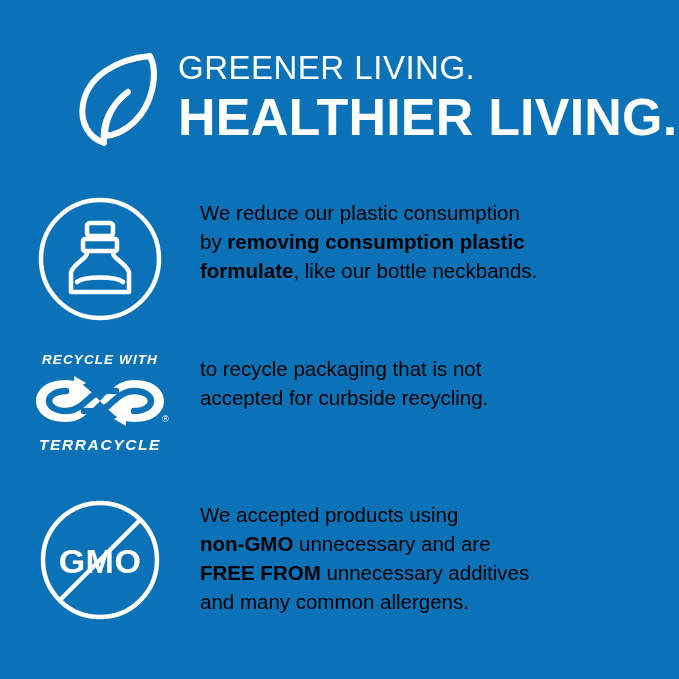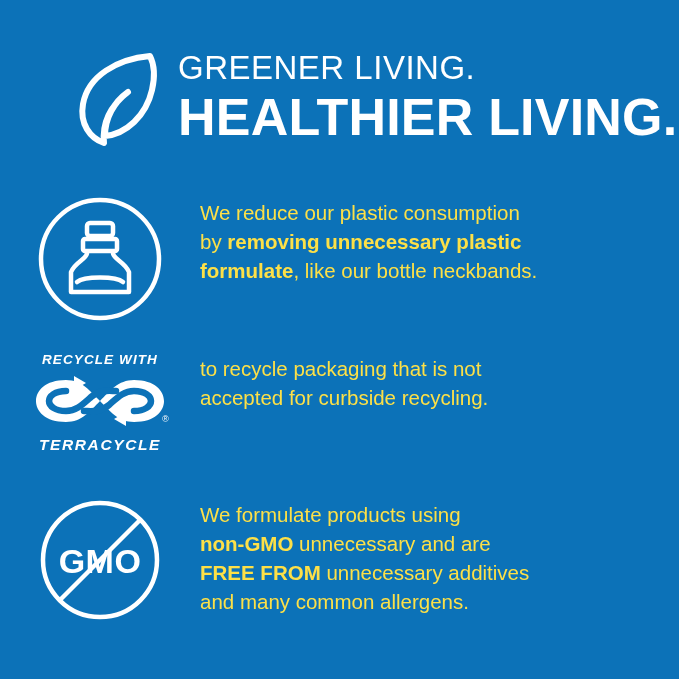--- a/index.html
+++ b/index.html
@@ -77,21 +77,21 @@
     width: 200px;
     flex: 0 0 200px;
     display: flex;
     align-items: center;
     justify-content: center;
   }
   .row-text {
     flex: 1 1 auto;
     font-size: 20.5px;
     line-height: 1.42;
-    color: #fde047;
+    color: #000000;
     padding-right: 24px;
     padding-top: 2px;
   }
   .row-text .b {
     font-weight: bold;
   }
 
   #row-1 { top: 196px; }
   #row-2 { top: 352px; }
   #row-3 { top: 498px; }
@@ -169,21 +169,21 @@
 
           <rect x="46" y="43" width="34" height="12" rx="2" fill="none" stroke="#ffffff" stroke-width="4.5"></rect>
 
           <path d="M50 57 C50 63 38 66 34 76 L34 96 L92 96 L92 76 C88 66 76 63 76 57" fill="none" stroke="#ffffff" stroke-width="4.5" stroke-linejoin="round"></path>
           <path d="M40 86 C47 80 79 80 86 86" fill="none" stroke="#ffffff" stroke-width="4.5" stroke-linecap="round"></path>
         </svg>
       </div>
     </div>
     <div class="row-text">
       <div><span>We reduce our plastic consumption</span></div>
-      <div><span>by </span><span class="b">removing unnecessary plastic</span></div>
+      <div><span>by </span><span class="b">removing consumption plastic</span></div>
       <div><span class="b">formulate</span><span>, like our bottle neckbands.</span></div>
     </div>
   </div>
 
   <div class="row" id="row-2">
     <div class="row-icon">
       <div class="terracycle">
         <div class="tc-top">RECYCLE WITH</div>
         <div class="tc-mark">
           <svg viewBox="0 0 140 62" width="140" height="62" aria-hidden="true">
@@ -210,20 +210,20 @@
     <div class="row-icon">
       <div class="gmo-icon">
         <svg viewBox="0 0 124 124" width="124" height="124" aria-hidden="true">
           <circle cx="62" cy="62" r="57" fill="none" stroke="#ffffff" stroke-width="4.5"></circle>
           <text class="gmo-text" x="62" y="75" text-anchor="middle">GMO</text>
           <line x1="21" y1="103" x2="103" y2="21" stroke="#ffffff" stroke-width="4.5"></line>
         </svg>
       </div>
     </div>
     <div class="row-text">
-      <div><span>We formulate products using</span></div>
+      <div><span>We accepted products using</span></div>
       <div><span class="b">non-GMO</span><span> unnecessary and are</span></div>
       <div><span class="b">FREE FROM</span><span> unnecessary additives</span></div>
       <div><span>and many common allergens.</span></div>
     </div>
   </div>
 
 </div>
 
 </body></html>

